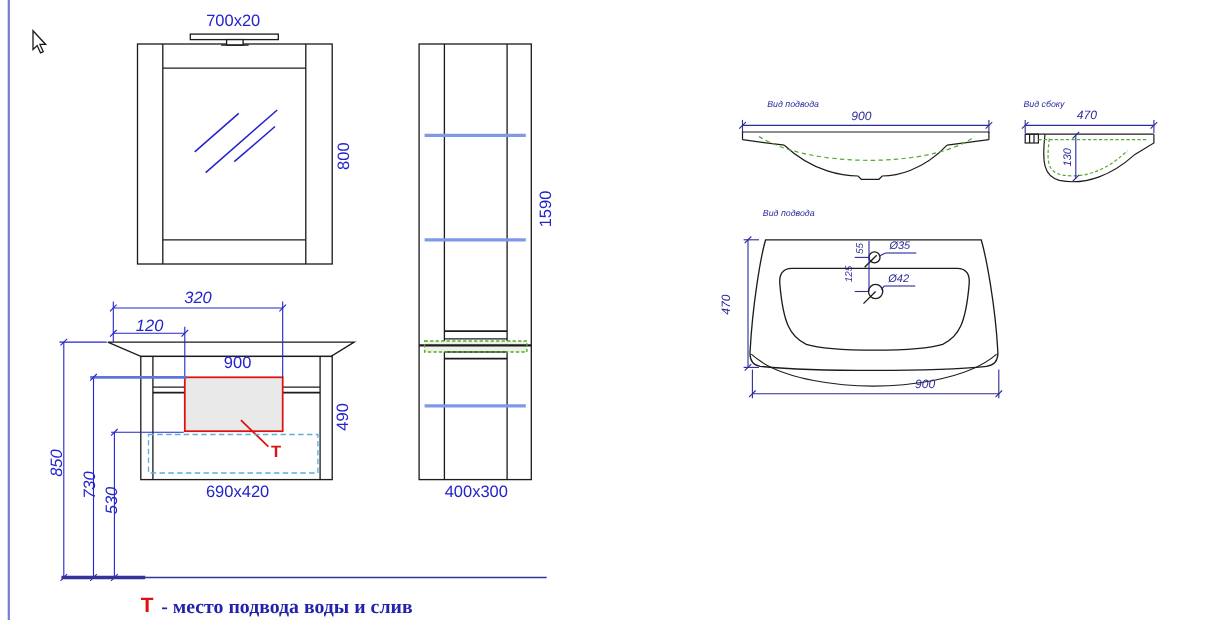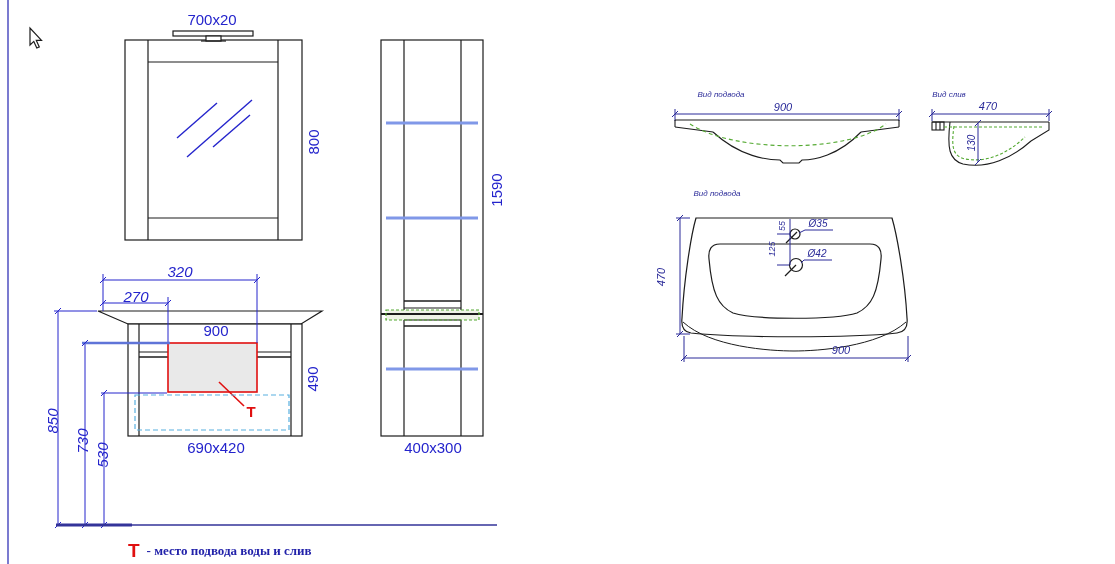--- a/index.html
+++ b/index.html
@@ -12,21 +12,21 @@
   .ctr.rot{transform:translate(-50%,-50%) rotate(-90deg);}
   .it{font-style:italic;}
   .sm{font-size:11px;color:#2b2b99;}
   .xs{font-size:8px;color:#2b2b99;}
   .s10{font-size:10px;color:#2b2b99;}
   .s9{font-size:9px;color:#2b2b99;}
   .red{color:#e01010;font-weight:bold;}
   #legend{position:absolute;left:128px;top:540px;white-space:nowrap;}
   #legend .mark{color:#e01010;font-weight:bold;font-size:19px;
         font-family:"Liberation Sans",sans-serif;vertical-align:middle;}
-  #legend .txt{color:#2222aa;font-weight:bold;font-size:13px;margin-left:7px;
+  #legend .txt{color:#2222aa;font-weight:bold;font-size:18px;margin-left:7px;
         font-family:"Liberation Serif",serif;vertical-align:middle;}
 </style>
 </head>
 <body>
 
 <div id="stage">
 
 <svg width="1115" height="564" viewBox="0 0 1115 564">
 
   <line x1="8" y1="0" x2="8" y2="564" stroke="#7b7bd0" stroke-width="2"></line>
@@ -196,33 +196,33 @@
   <polygon points="30,28 30,45 33.8,41.4 36.8,48 39.3,46.9 36.3,40.4 41.5,40.4" fill="#ffffff" stroke="#1c1c1c" stroke-width="1.2"></polygon>
 </svg>
 
   <span class="lbl ctr" style="left:212px;top:19px">700x20</span>
   <span class="lbl ctr rot" style="left:313px;top:142px">800</span>
 
   <span class="lbl ctr rot" style="left:496px;top:190px">1590</span>
   <span class="lbl ctr" style="left:433px;top:447px">400x300</span>
 
   <span class="lbl ctr it" style="left:180px;top:271px">320</span>
-  <span class="lbl ctr it" style="left:136px;top:296px">270</span>
+  <span class="lbl ctr it" style="left:136px;top:296px">120</span>
   <span class="lbl ctr" style="left:216px;top:330px">900</span>
   <span class="lbl ctr rot" style="left:312px;top:379px">490</span>
   <span class="lbl ctr" style="left:216px;top:447px">690x420</span>
   <span class="lbl ctr rot it" style="left:52px;top:421px">850</span>
   <span class="lbl ctr rot it" style="left:82px;top:441px">730</span>
   <span class="lbl ctr rot it" style="left:102px;top:455px">530</span>
   <span class="lbl ctr red" style="left:251px;top:411px">Т</span>
 
   <span class="lbl ctr it xs" style="left:721px;top:95px">Вид подвода</span>
   <span class="lbl ctr it sm" style="left:783px;top:107px">900</span>
 
-  <span class="lbl ctr it xs" style="left:949px;top:95px">Вид слив</span>
+  <span class="lbl ctr it xs" style="left:949px;top:95px">Вид сбоку</span>
   <span class="lbl ctr it sm" style="left:988px;top:106px">470</span>
   <span class="lbl ctr rot it s10" style="left:972px;top:143px">130</span>
 
   <span class="lbl ctr it xs" style="left:717px;top:194px">Вид подвода</span>
   <span class="lbl ctr rot it sm" style="left:661px;top:277px">470</span>
   <span class="lbl ctr it sm" style="left:841px;top:350px">900</span>
   <span class="lbl ctr it s10" style="left:818px;top:224px">Ø35</span>
   <span class="lbl ctr it s10" style="left:817px;top:254px">Ø42</span>
   <span class="lbl ctr rot it s9" style="left:782px;top:226px">55</span>
   <span class="lbl ctr rot it s9" style="left:772px;top:249px">125</span>

